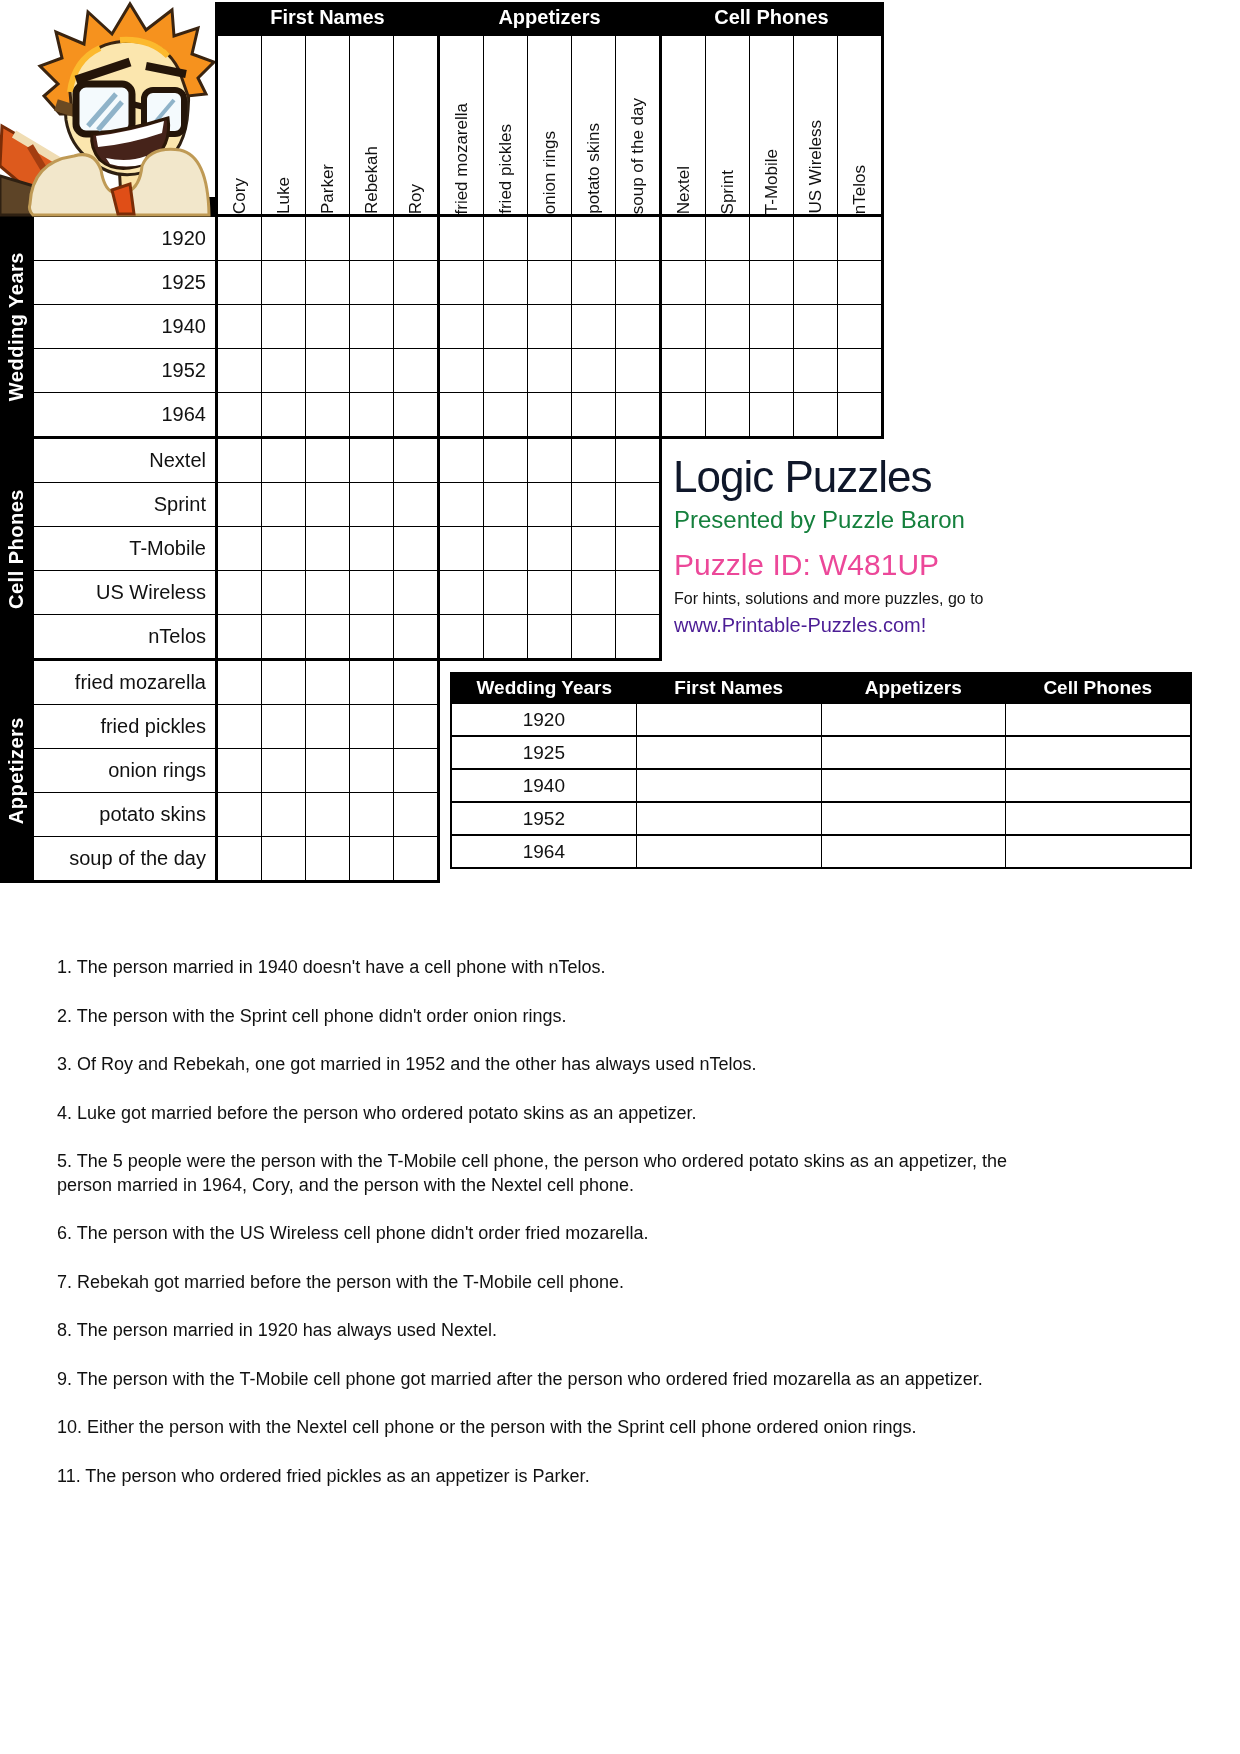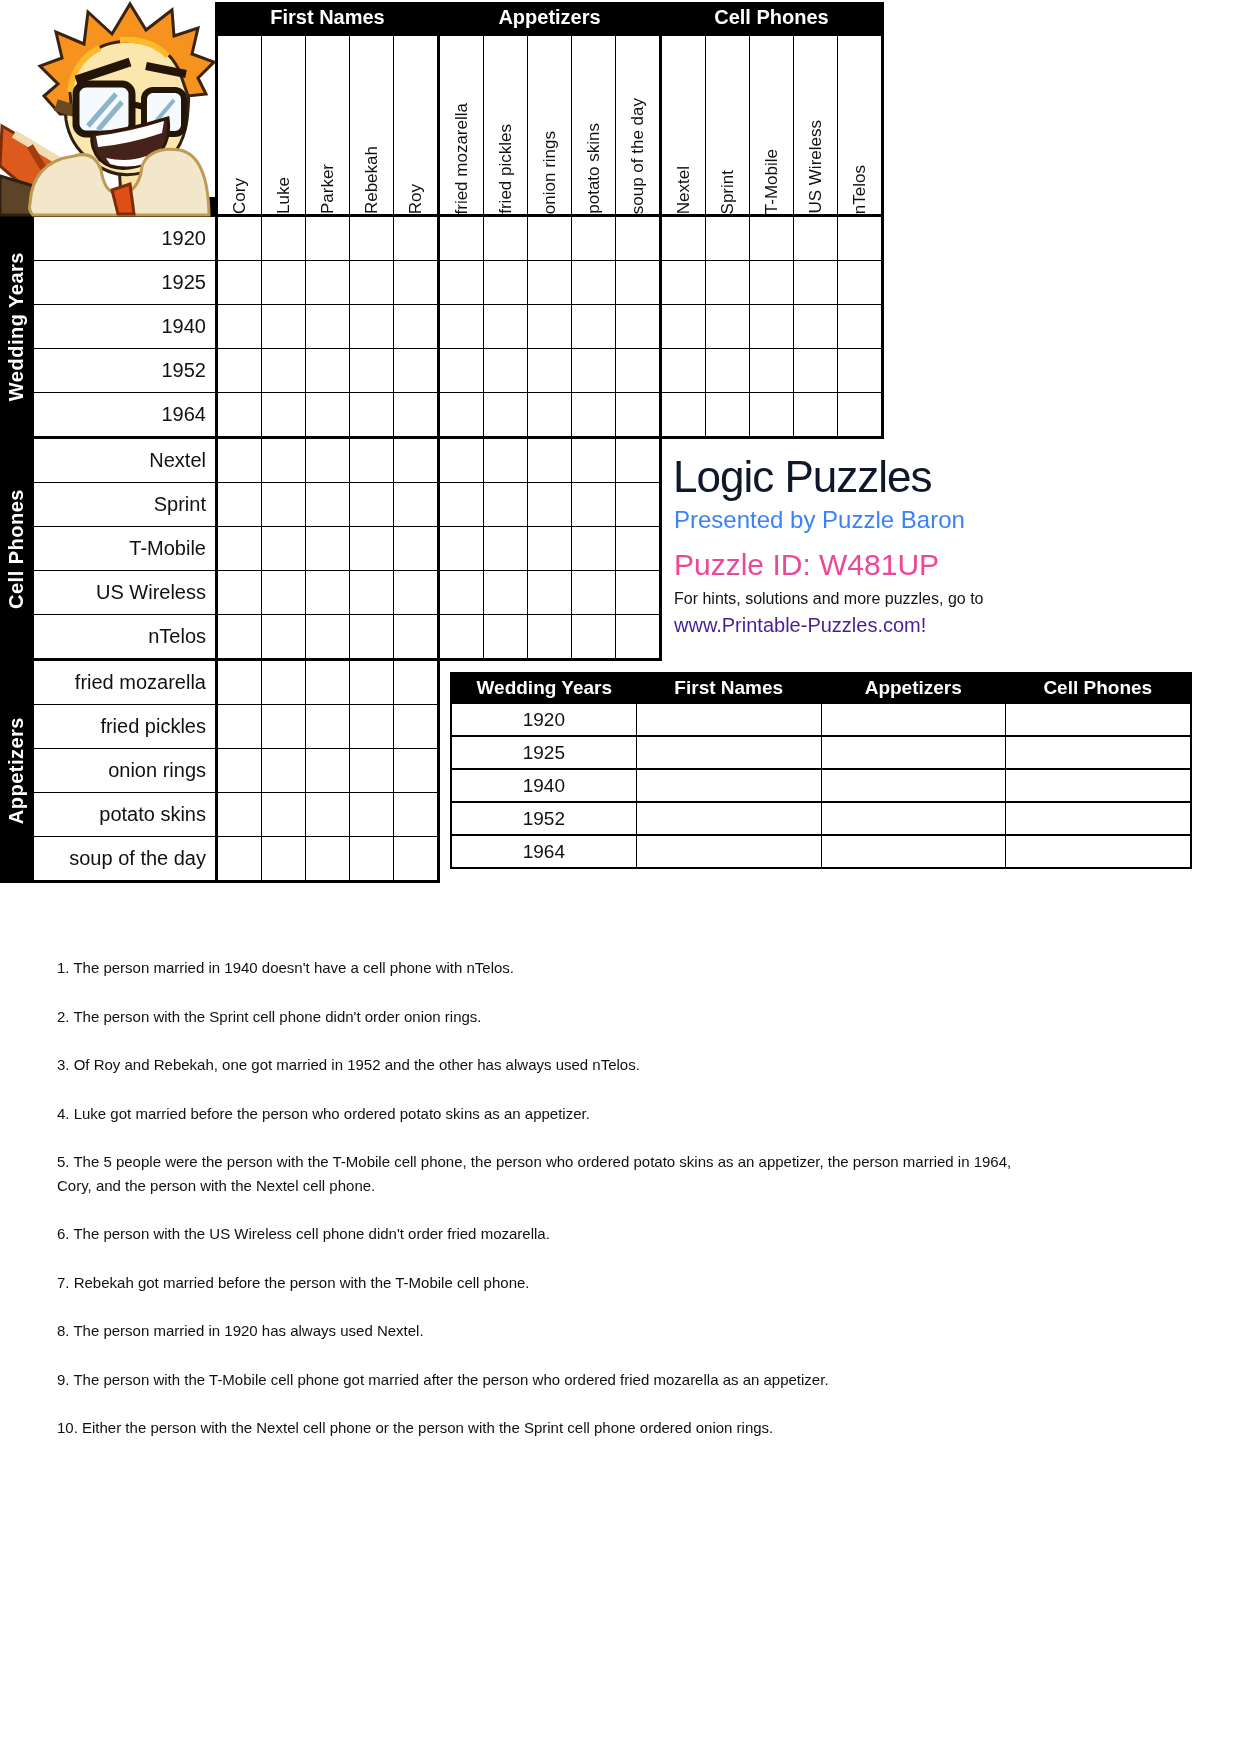--- a/index.html
+++ b/index.html
@@ -29,39 +29,39 @@
                line-height:43px; box-sizing:border-box; }
 
   
   .section { position:absolute; border:3px solid #000; background:#000; display:flex; gap:3px; }
   .subgrid { display:grid; grid-template-columns:repeat(5,43px); grid-template-rows:repeat(5,43px);
              gap:1px; background:#000; }
   .cell { background:#fff; }
 
   
   .info-title    { position:absolute; left:673px; top:452px; font-size:44px; color:#0f172a; letter-spacing:-1px; }
-  .info-subtitle { position:absolute; left:674px; top:506px; font-size:24px; color:#3b82f6; }
+  .info-subtitle { position:absolute; left:674px; top:506px; font-size:24px; color:#15803d; }
   .info-id       { position:absolute; left:674px; top:548px; font-size:30px; color:#ec4899; }
   .info-hint1    { position:absolute; left:674px; top:590px; font-size:16px; color:#141414; }
   .info-hint2    { position:absolute; left:674px; top:614px; font-size:20px; color:#4c1d95; }
 
   
   .atable { position:absolute; left:450px; top:672px; width:742px; border:2px solid #000;
             background:#fff; box-sizing:border-box; }
   .atable-head { display:flex; background:#000; height:28px; }
   .atable-head span { flex:1; color:#fff; font-weight:bold; font-size:19px; line-height:28px;
                       text-align:center; }
   .atable-row { display:flex; border-top:2px solid #000; height:31px; background:#fff; }
   .atable-cell { flex:1; border-left:1px solid #000; font-size:19px; color:#111;
                  line-height:31px; text-align:center; }
   .atable-cell:first-child { border-left:none; }
 
   
   .clues { position:absolute; left:57px; top:956px; width:965px; }
-  .clues p { margin:0 0 25px 0; font-size:15px; line-height:23.5px; color:#111; }
+  .clues p { margin:0 0 25px 0; font-size:18px; line-height:23.5px; color:#111; }
 
   
   .watermark { position:absolute; left:36px; top:1662px; font-size:45px; font-weight:bold;
                color:#fbf35d; letter-spacing:1px; filter:blur(2px); }
 </style>
 </head>
 <body>
 
 <div class="sheet">
 
@@ -158,20 +158,21 @@
       <p>1. The person married in 1940 doesn't have a cell phone with nTelos.</p>
       <p>2. The person with the Sprint cell phone didn't order onion rings.</p>
       <p>3. Of Roy and Rebekah, one got married in 1952 and the other has always used nTelos.</p>
       <p>4. Luke got married before the person who ordered potato skins as an appetizer.</p>
       <p>5. The 5 people were  the person with the T-Mobile cell phone, the person who ordered potato skins as an appetizer, the person married in 1964, Cory,  and the person with the Nextel cell phone.</p>
       <p>6. The person with the US Wireless cell phone didn't order fried mozarella.</p>
       <p>7. Rebekah got married before the person with the T-Mobile cell phone.</p>
       <p>8. The person married in 1920 has always used Nextel.</p>
       <p>9. The person with the T-Mobile cell phone got married after the person who ordered fried mozarella as an appetizer.</p>
       <p>10. Either the person with the Nextel cell phone or the person with the Sprint cell phone ordered onion rings.</p>
+      <p>11. The person who ordered fried pickles as an appetizer is Parker.</p>
     </div>
 
   <div class="watermark">Gembloong.com</div>
 
 <div class="hdr-cell" style="left: 218px; top: 36px; width: 43px; height: 178px;">
       <span class="vt">Cory</span>
     </div>
     <div class="hdr-cell" style="left: 262px; top: 36px; width: 43px; height: 178px;">
       <span class="vt">Luke</span>
     </div>

